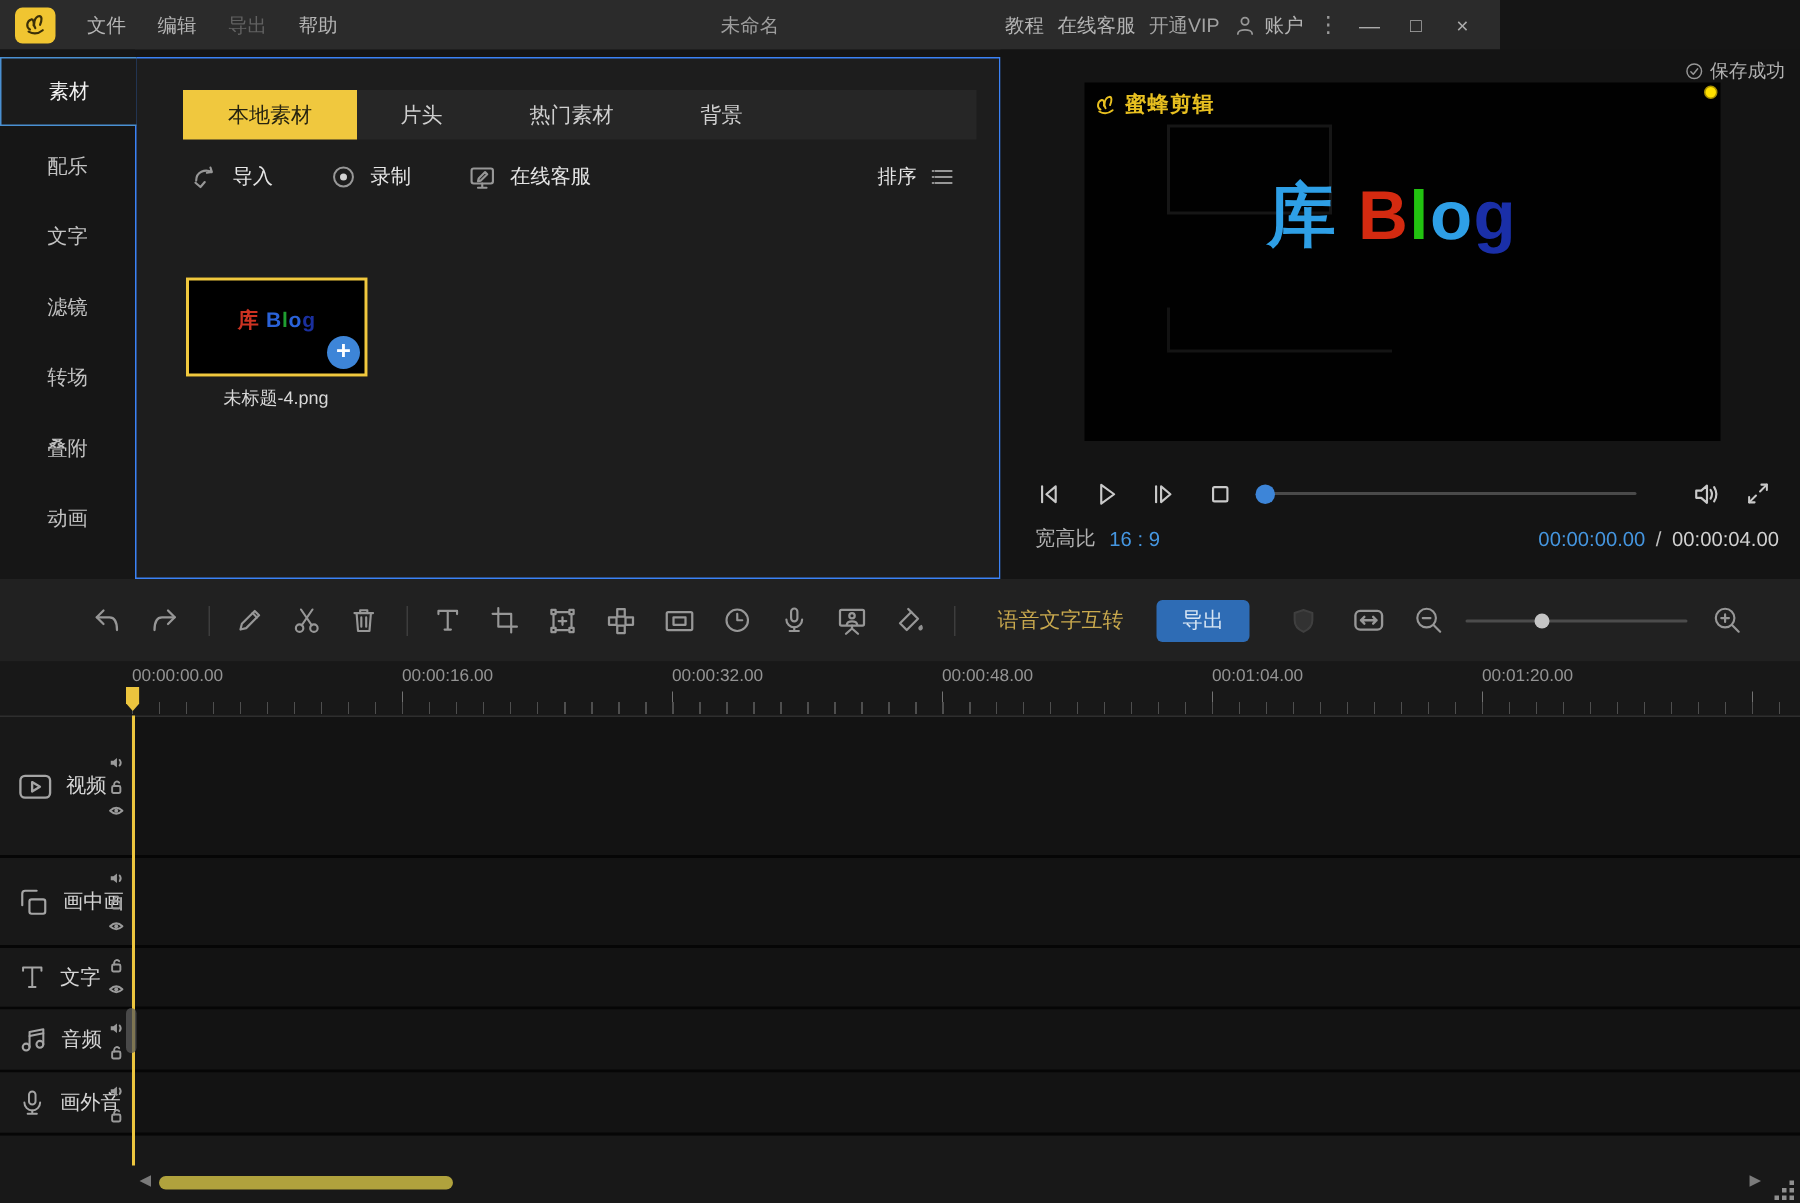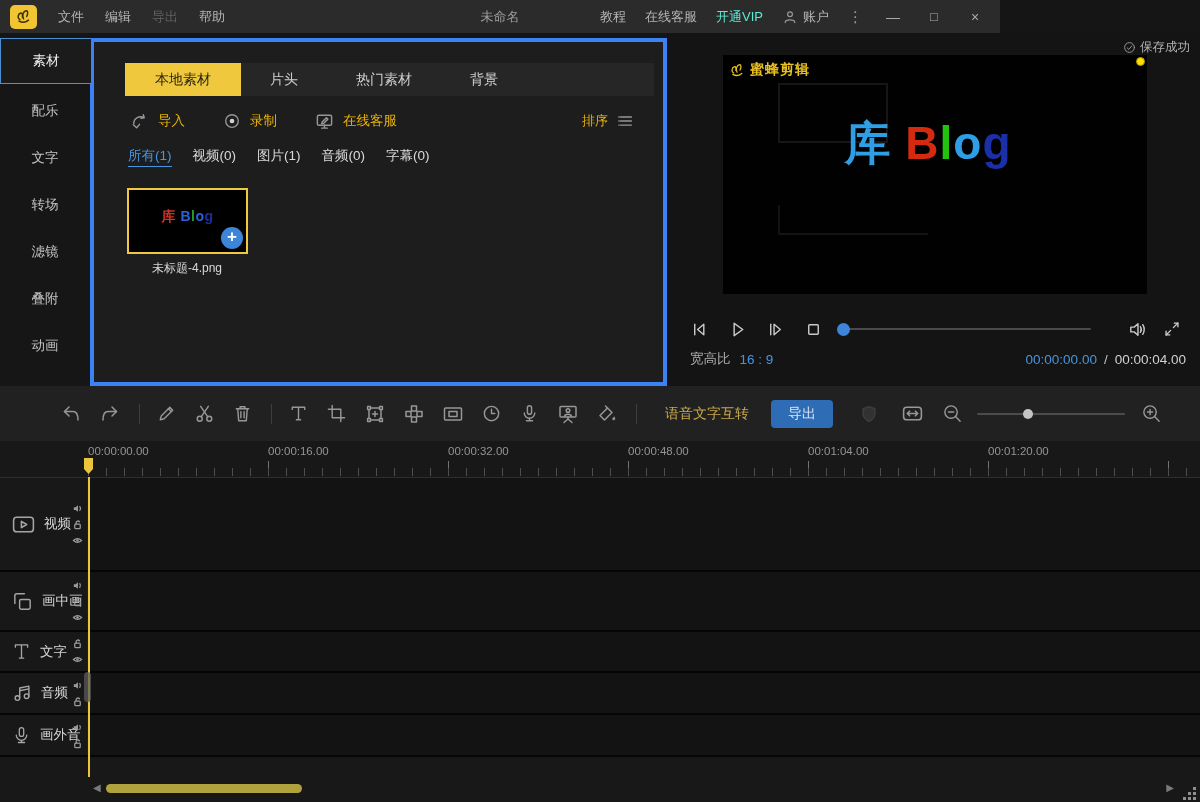--- a/index.html
+++ b/index.html
@@ -14,43 +14,43 @@
 
   
   #titlebar { position:absolute; left:0; top:0; width:1000px; height:33px;
     background:#2b2b2b; display:flex; align-items:center; color:#b4b4b4; }
   #logo { width:27px; height:24px; background:#f0c531; border-radius:5px; margin-left:10px;
     display:flex; align-items:center; justify-content:center; }
   #logo svg { stroke:#3a2f08; stroke-width:1.6; }
   .menu-item { margin-left:21px; cursor:default; }
   .menu-item.disabled { color:#616161; }
   #win-title { position:absolute; left:0; right:0; text-align:center; color:#9e9e9e; pointer-events:none; }
-  #tb-right { margin-left:auto; display:flex; align-items:center; gap:19px; margin-right:14px; z-index:2; }
-  .vip { color:#5eead4; }
+  #tb-right { margin-left:auto; display:flex; align-items:center; gap:9px; margin-right:14px; z-index:2; }
+  .vip { color:#a3a3a3; }
   .account { display:flex; align-items:center; gap:5px; }
   .kebab { color:#9a9a9a; font-size:15px; letter-spacing:0; line-height:1; }
   .winbtn { color:#aaaaaa; width:22px; text-align:center; font-size:14px; }
   .winbtn.sq { font-size:13px; }
 
   
   #sidebar { position:absolute; left:0; top:33px; width:90px; height:353px; background:#161616; }
   .side-item { height:47px; display:flex; align-items:center; justify-content:center; color:#c2c2c2; font-size:13.5px; }
   #side-selected { position:absolute; left:0; top:5px; width:91px; height:46px;
     border:1px solid #4a90d2; border-right:none; background:#1b1b1b; color:#f2f2f2; z-index:4;
     display:flex; align-items:center; justify-content:center; font-size:13.5px; }
   #side-rest { position:absolute; top:54px; left:0; width:90px; }
 
   
   #library { position:absolute; left:90px; top:38px; width:577px; height:348px;
-    border:4px solid #3b82f6; background:#1d1d1d; }
+    border:1px solid #3b82f6; background:#1d1d1d; }
   #lib-tabs { position:absolute; left:31px; top:21px; width:529px; height:33px; background:#262626;
     display:flex; align-items:stretch; }
   .lib-tab { display:flex; align-items:center; justify-content:center; padding:0 29px; color:#cfcfcf; font-size:14px; }
   .lib-tab.active { background:#f0c83e; color:#262310; padding:0 30px; }
-  #lib-actions { position:absolute; left:36px; top:66px; right:18px; height:26px; display:flex; align-items:center; color:#eab308; }
+  #lib-actions { position:absolute; left:36px; top:66px; right:18px; height:26px; display:flex; align-items:center; color:#e5e5e5; }
   .act { display:flex; align-items:center; gap:9px; margin-right:38px; font-size:13.5px; }
   #sort-group { margin-left:auto; display:flex; align-items:center; gap:9px; margin-right:10px;justify-content:space-between; }
   #lib-filters { position:absolute; left:34px; top:105px; height:20px; display:flex; gap:21px; font-size:13.5px; color:#dadada; }
   .filter.active { color:#4596e0; border-bottom:1px solid #4596e0; padding-bottom:3px; }
   #thumb { position:absolute; left:33px; top:146px; width:121px; height:66px;
     border:2px solid #f0c83e; background:#000; }
   #thumb-text { position:absolute; left:0; right:0; top:18px; text-align:center;
     font-size:14px; font-weight:bold; letter-spacing:0.5px; }
   #thumb-add { position:absolute; right:3px; bottom:3px; width:22px; height:22px; border-radius:50%;
     background:#3d85d8; color:#fff; font-size:17px; line-height:20px; text-align:center; font-weight:bold; }
@@ -336,22 +336,22 @@
     <span class="winbtn sq">□</span>
     <span class="winbtn">×</span>
   </div>
 </div>
 
 <div id="sidebar">
   <div id="side-selected">素材</div>
   <div id="side-rest">
     <div class="side-item">配乐</div>
     <div class="side-item">文字</div>
+    <div class="side-item">滤镜</div>
     <div class="side-item">转场</div>
-    <div class="side-item">滤镜</div>
     <div class="side-item">叠附</div>
     <div class="side-item">动画</div>
   </div>
 </div>
 
 <div id="library">
   <div id="lib-tabs">
     <div class="lib-tab active">本地素材</div>
     <div class="lib-tab">片头</div>
     <div class="lib-tab">热门素材</div>
@@ -383,27 +383,20 @@
       <span>在线客服</span>
     </span>
     <span id="sort-group">
       <span>排序</span>
       <span class="icon">
           <svg width="18" height="18">
             <use href="#sym-sort"></use>
           </svg>
         </span>
     </span>
-  </div>
-  <div id="lib-filters">
-    <span class="filter active">所有(1)</span>
-    <span class="filter">视频(0)</span>
-    <span class="filter">图片(1)</span>
-    <span class="filter">音频(0)</span>
-    <span class="filter">字幕(0)</span>
   </div>
   <div id="thumb">
     <div id="thumb-text"><span class="c-red">库</span> <span class="c-blue">B</span><span class="c-green">l</span><span class="c-blue">o</span><span class="c-navy">g</span></div>
     <div id="thumb-add">+</div>
   </div>
   <div id="thumb-name">未标题-4.png</div>
 </div>
 
 <div id="preview">
   <div id="save-status">

